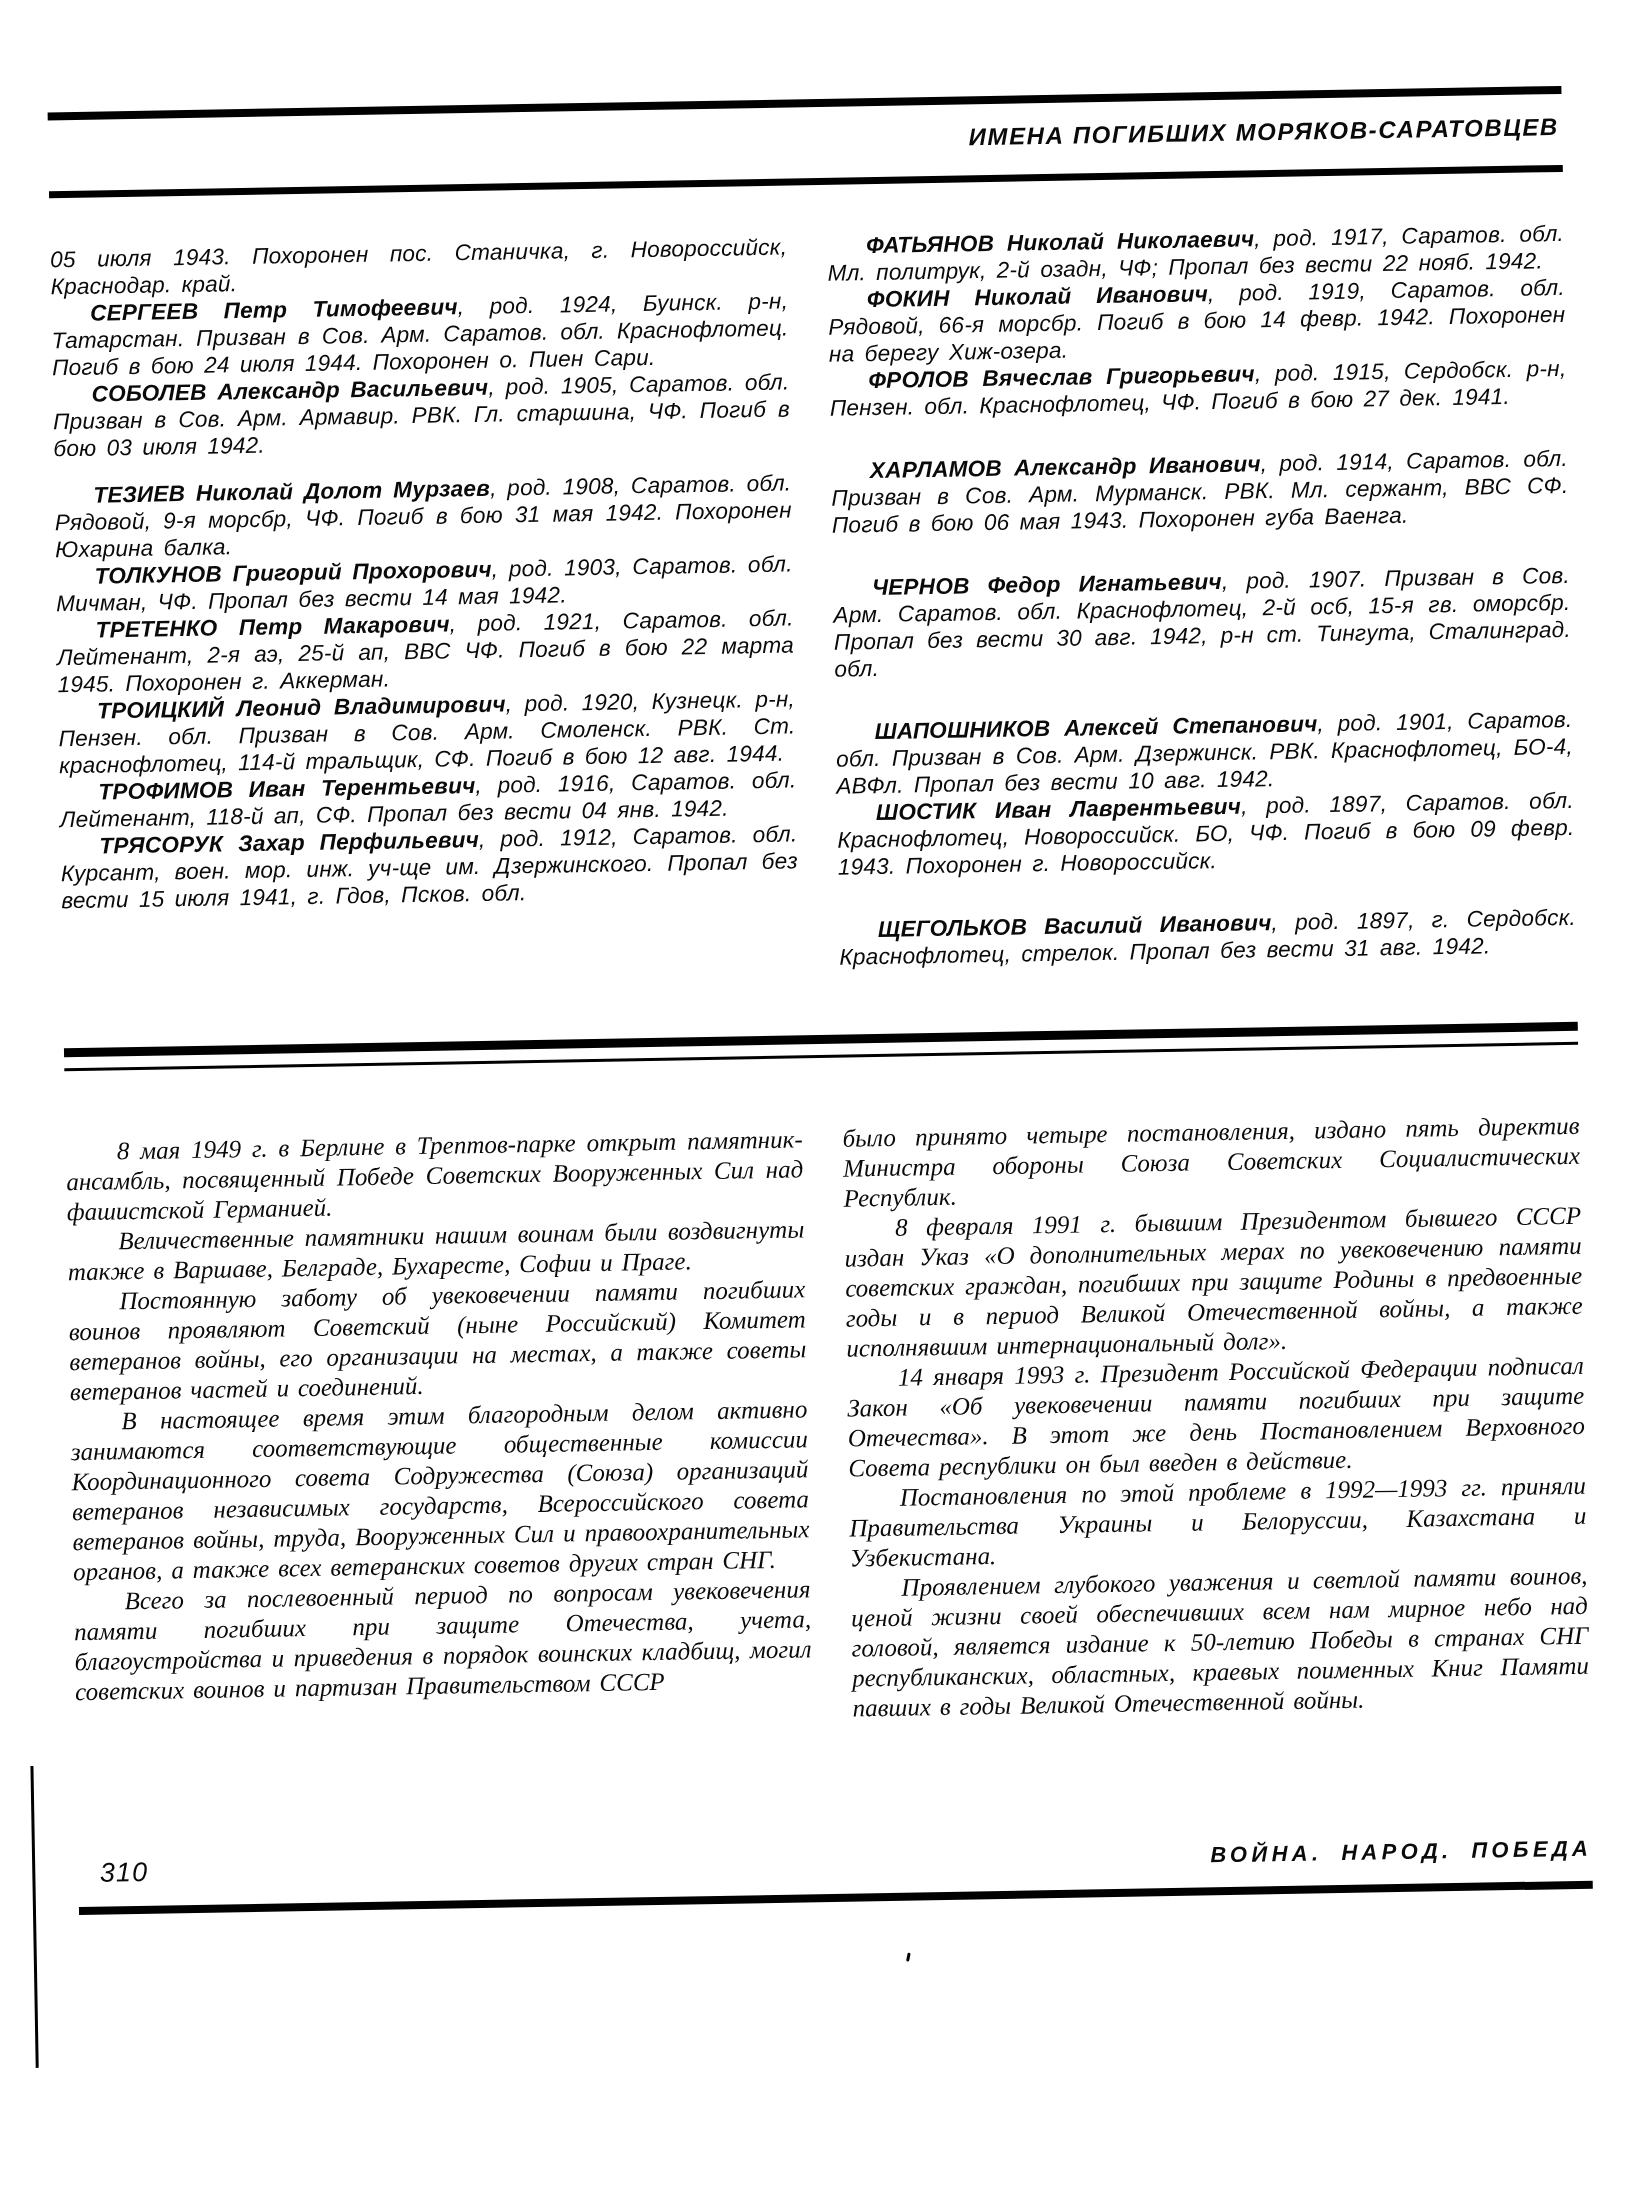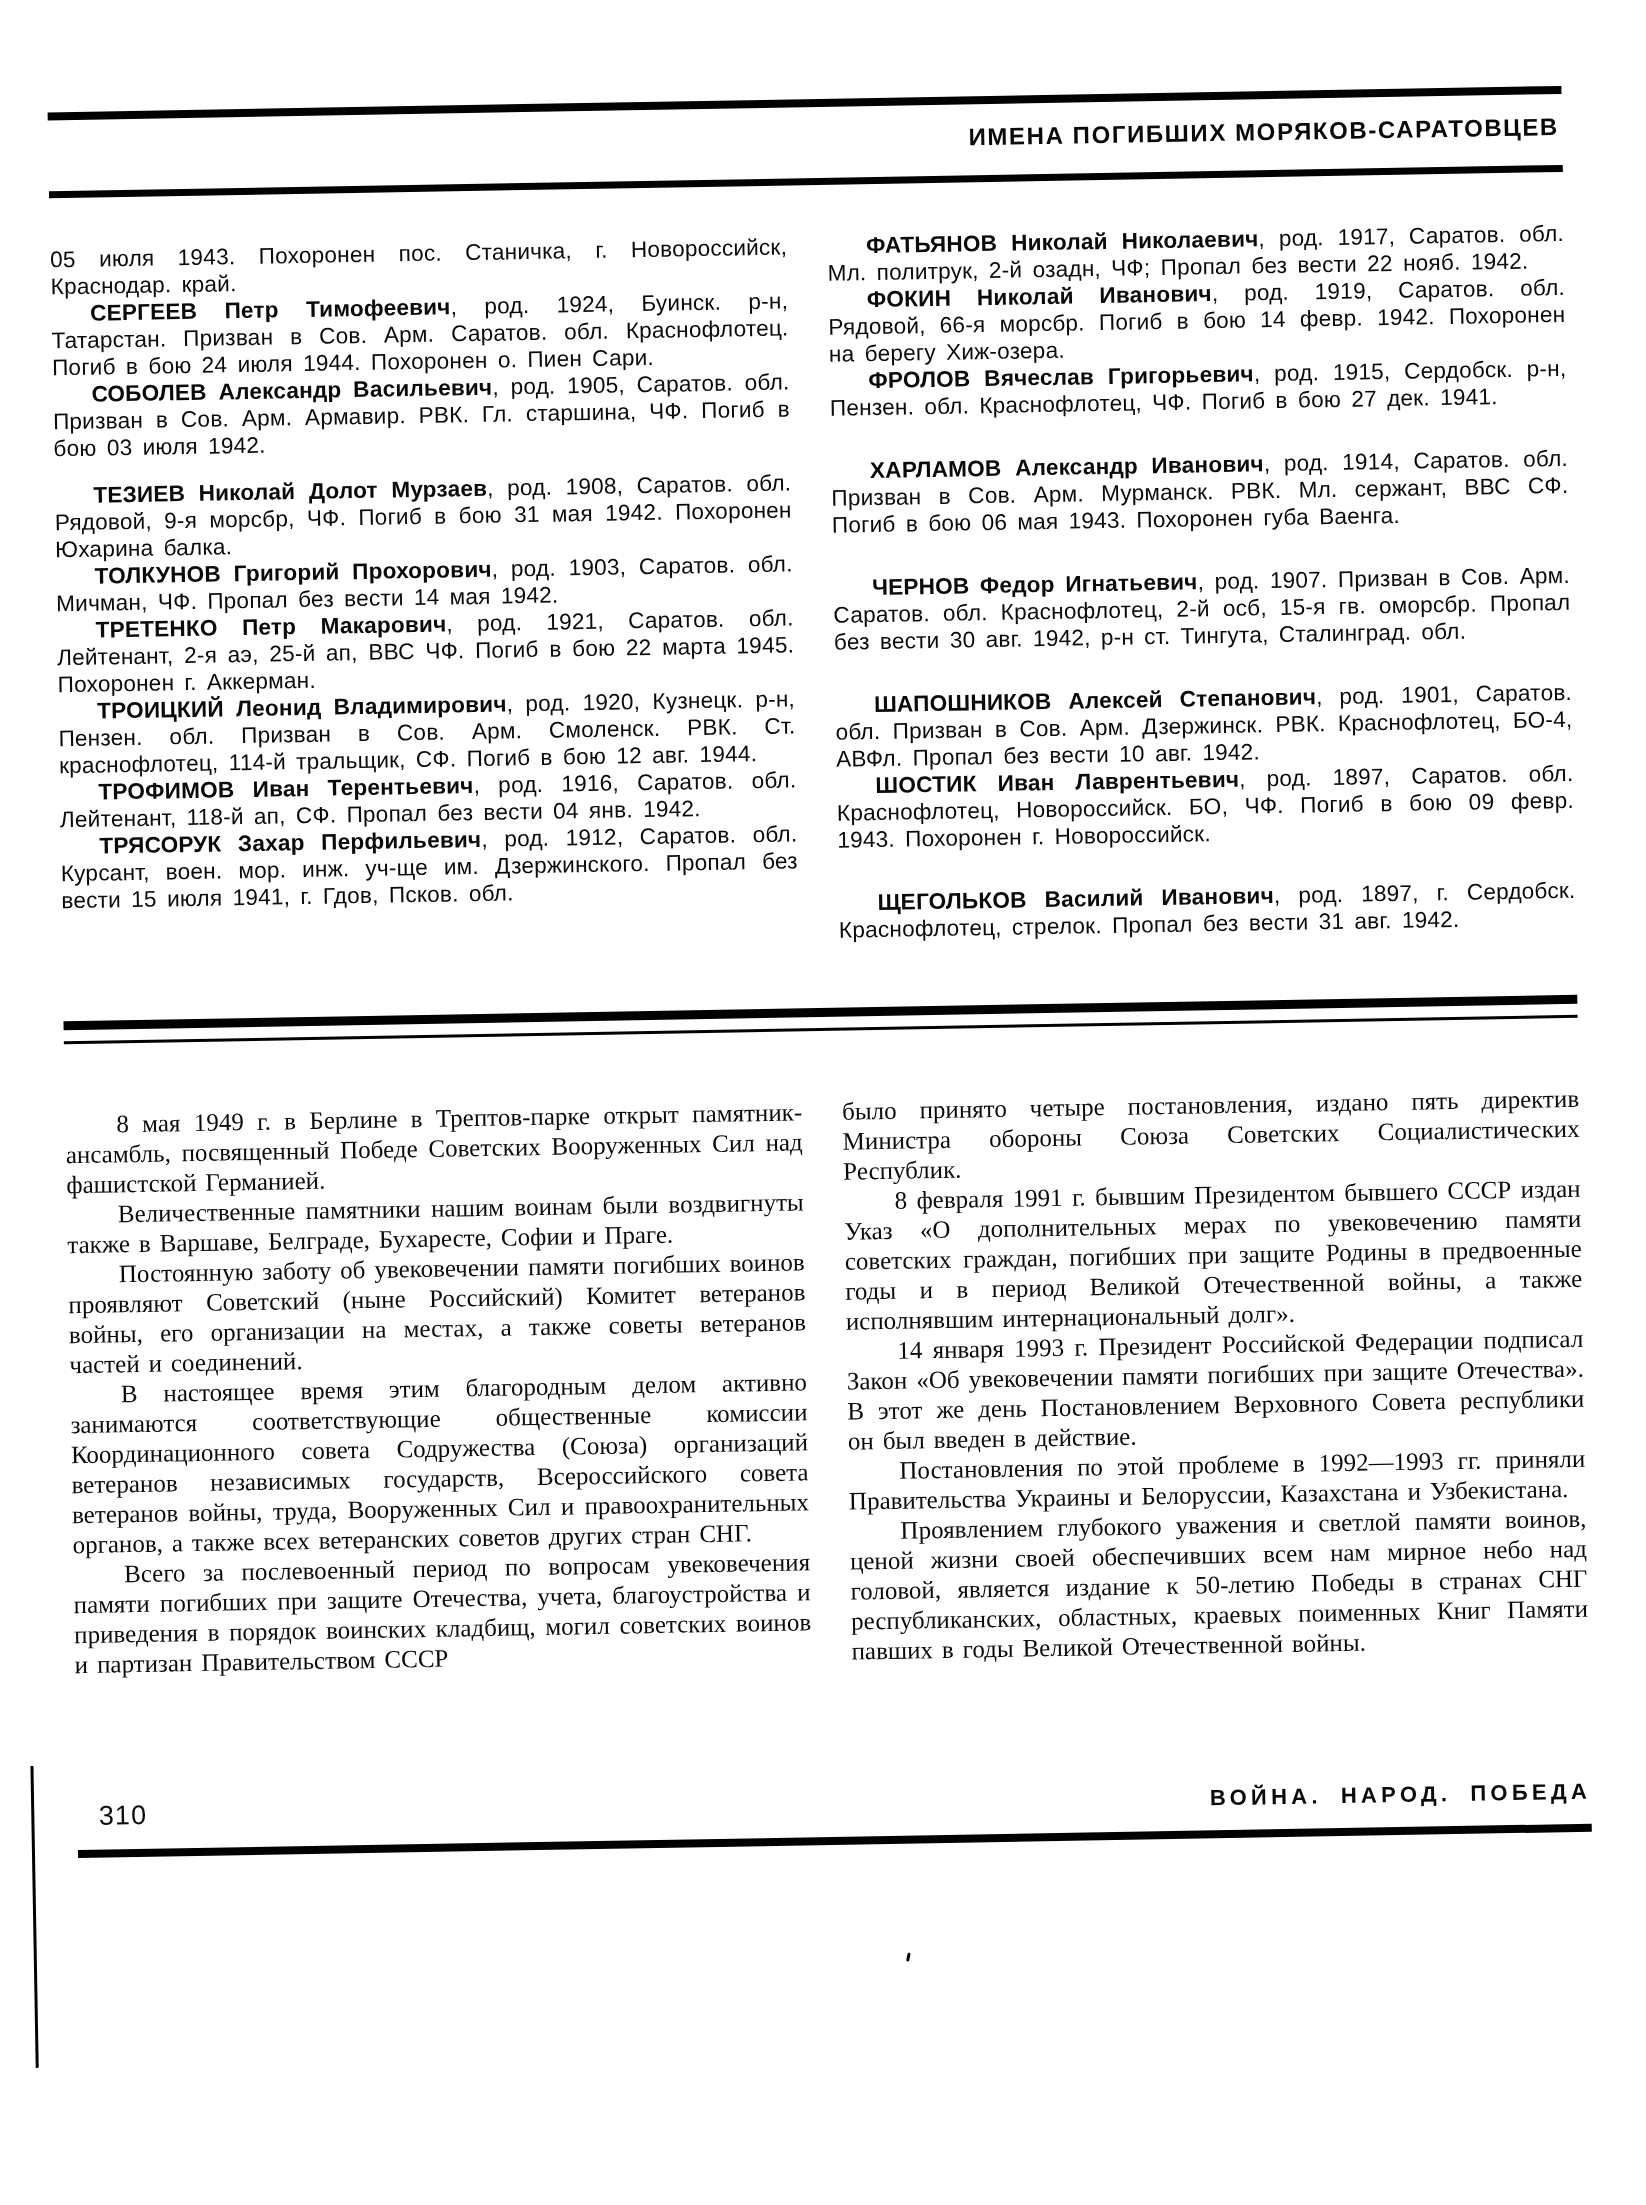--- a/index.html
+++ b/index.html
@@ -3,21 +3,21 @@
 <meta charset="utf-8">
 <style>
   html,body{margin:0;padding:0;}
   body{
     width:1646px;height:2205px;
     background:#ffffff;
     overflow:hidden;
     font-family:"Liberation Sans",sans-serif;
     color:#0a0a0a;
   }
-  .page{position:relative;width:1646px;height:2205px;background:#fff;}
+  .page{position:relative;width:1646px;height:2205px;background:#fff;font-style:italic;}
   .skew{
     position:absolute;inset:0;
     transform:rotate(-1deg);
     transform-origin:823px 1103px;
   }
   .content{position:absolute;left:65px;top:0;width:1514px;}
 
   .rule{background:#000;}
   .rule-top{margin-top:99px;height:7.5px;}
   .running-head{

